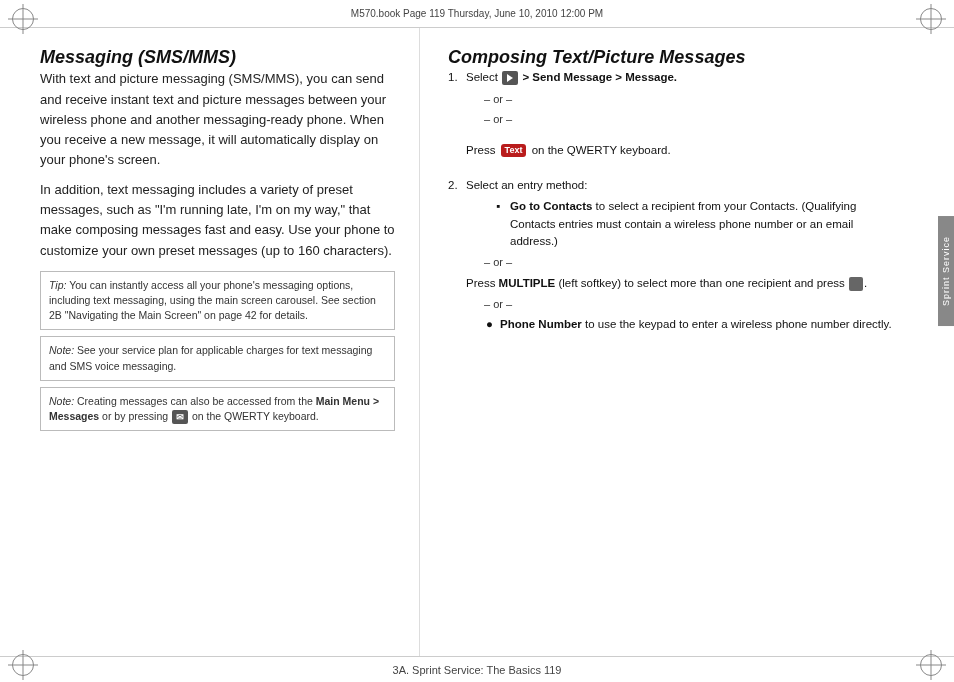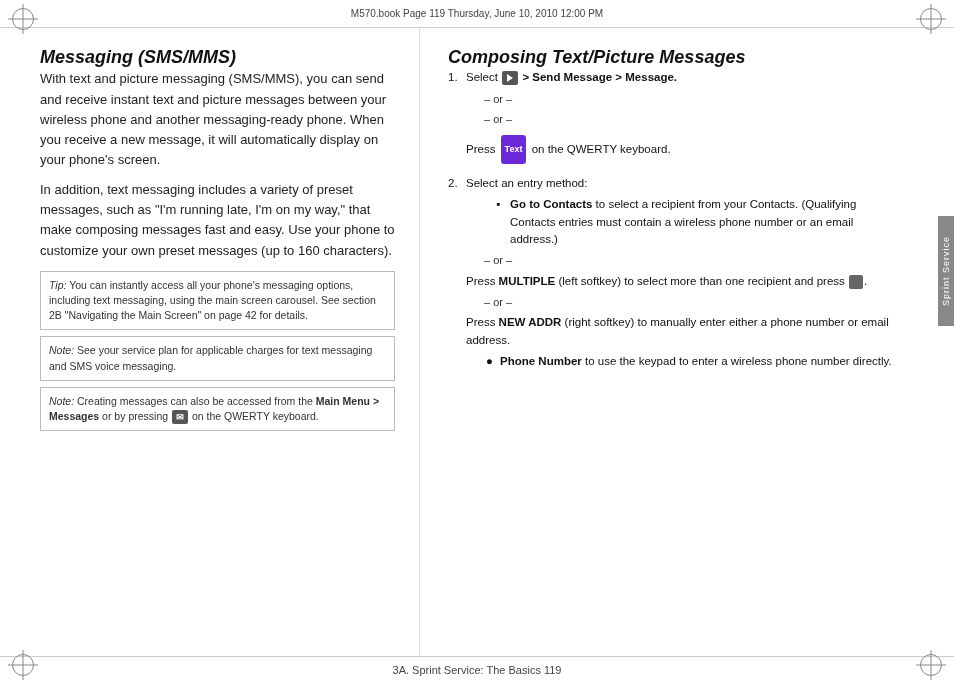--- a/index.html
+++ b/index.html
@@ -204,27 +204,27 @@
       margin: 0 1px;
       font-size: 9px;
       color: #fff;
       text-align: center;
       line-height: 14px;
       font-weight: bold;
     }
 
     .text-badge {
       display: inline-block;
-      background: #6d28d9;
+      background: #b91c1c;
       color: #fff;
       font-size: 9px;
       border-radius: 3px;
-      padding: 8px 4px;
+      padding: 0 4px;
       vertical-align: middle;
-      margin: 3px 2px;
+      margin: 12px 2px;
       font-weight: bold;
     }
 
     .bullet-item {
       margin-left: 30px;
       margin-top: 4px;
       font-size: 11.5px;
       line-height: 1.5;
       display: flex;
       align-items: flex-start;
@@ -358,23 +358,20 @@
             </div>
 
             <div class="or-divider">– or –</div>
 
             <div style="margin-left:0;">
               <span>Press </span><span class="highlight-text">MULTIPLE</span><span> (left softkey) to select more than one recipient and press </span><span class="square-icon"></span><span>.</span>
             </div>
 
             <div class="or-divider">– or –</div>
 
-            <div style="margin-left:0;">
-              <span>Press </span><span class="highlight-text">NEW ADDR</span><span> (right softkey) to manually enter either a phone number or email address.</span>
-            </div>
 
             
             <div class="bullet-item" style="margin-left:20px;">
               <span class="bullet-dot">●</span>
               <span>
                 <span class="highlight-text">Phone Number</span><span> to use the keypad to enter a wireless phone number directly.</span>
               </span>
             </div>
 
           </div>

